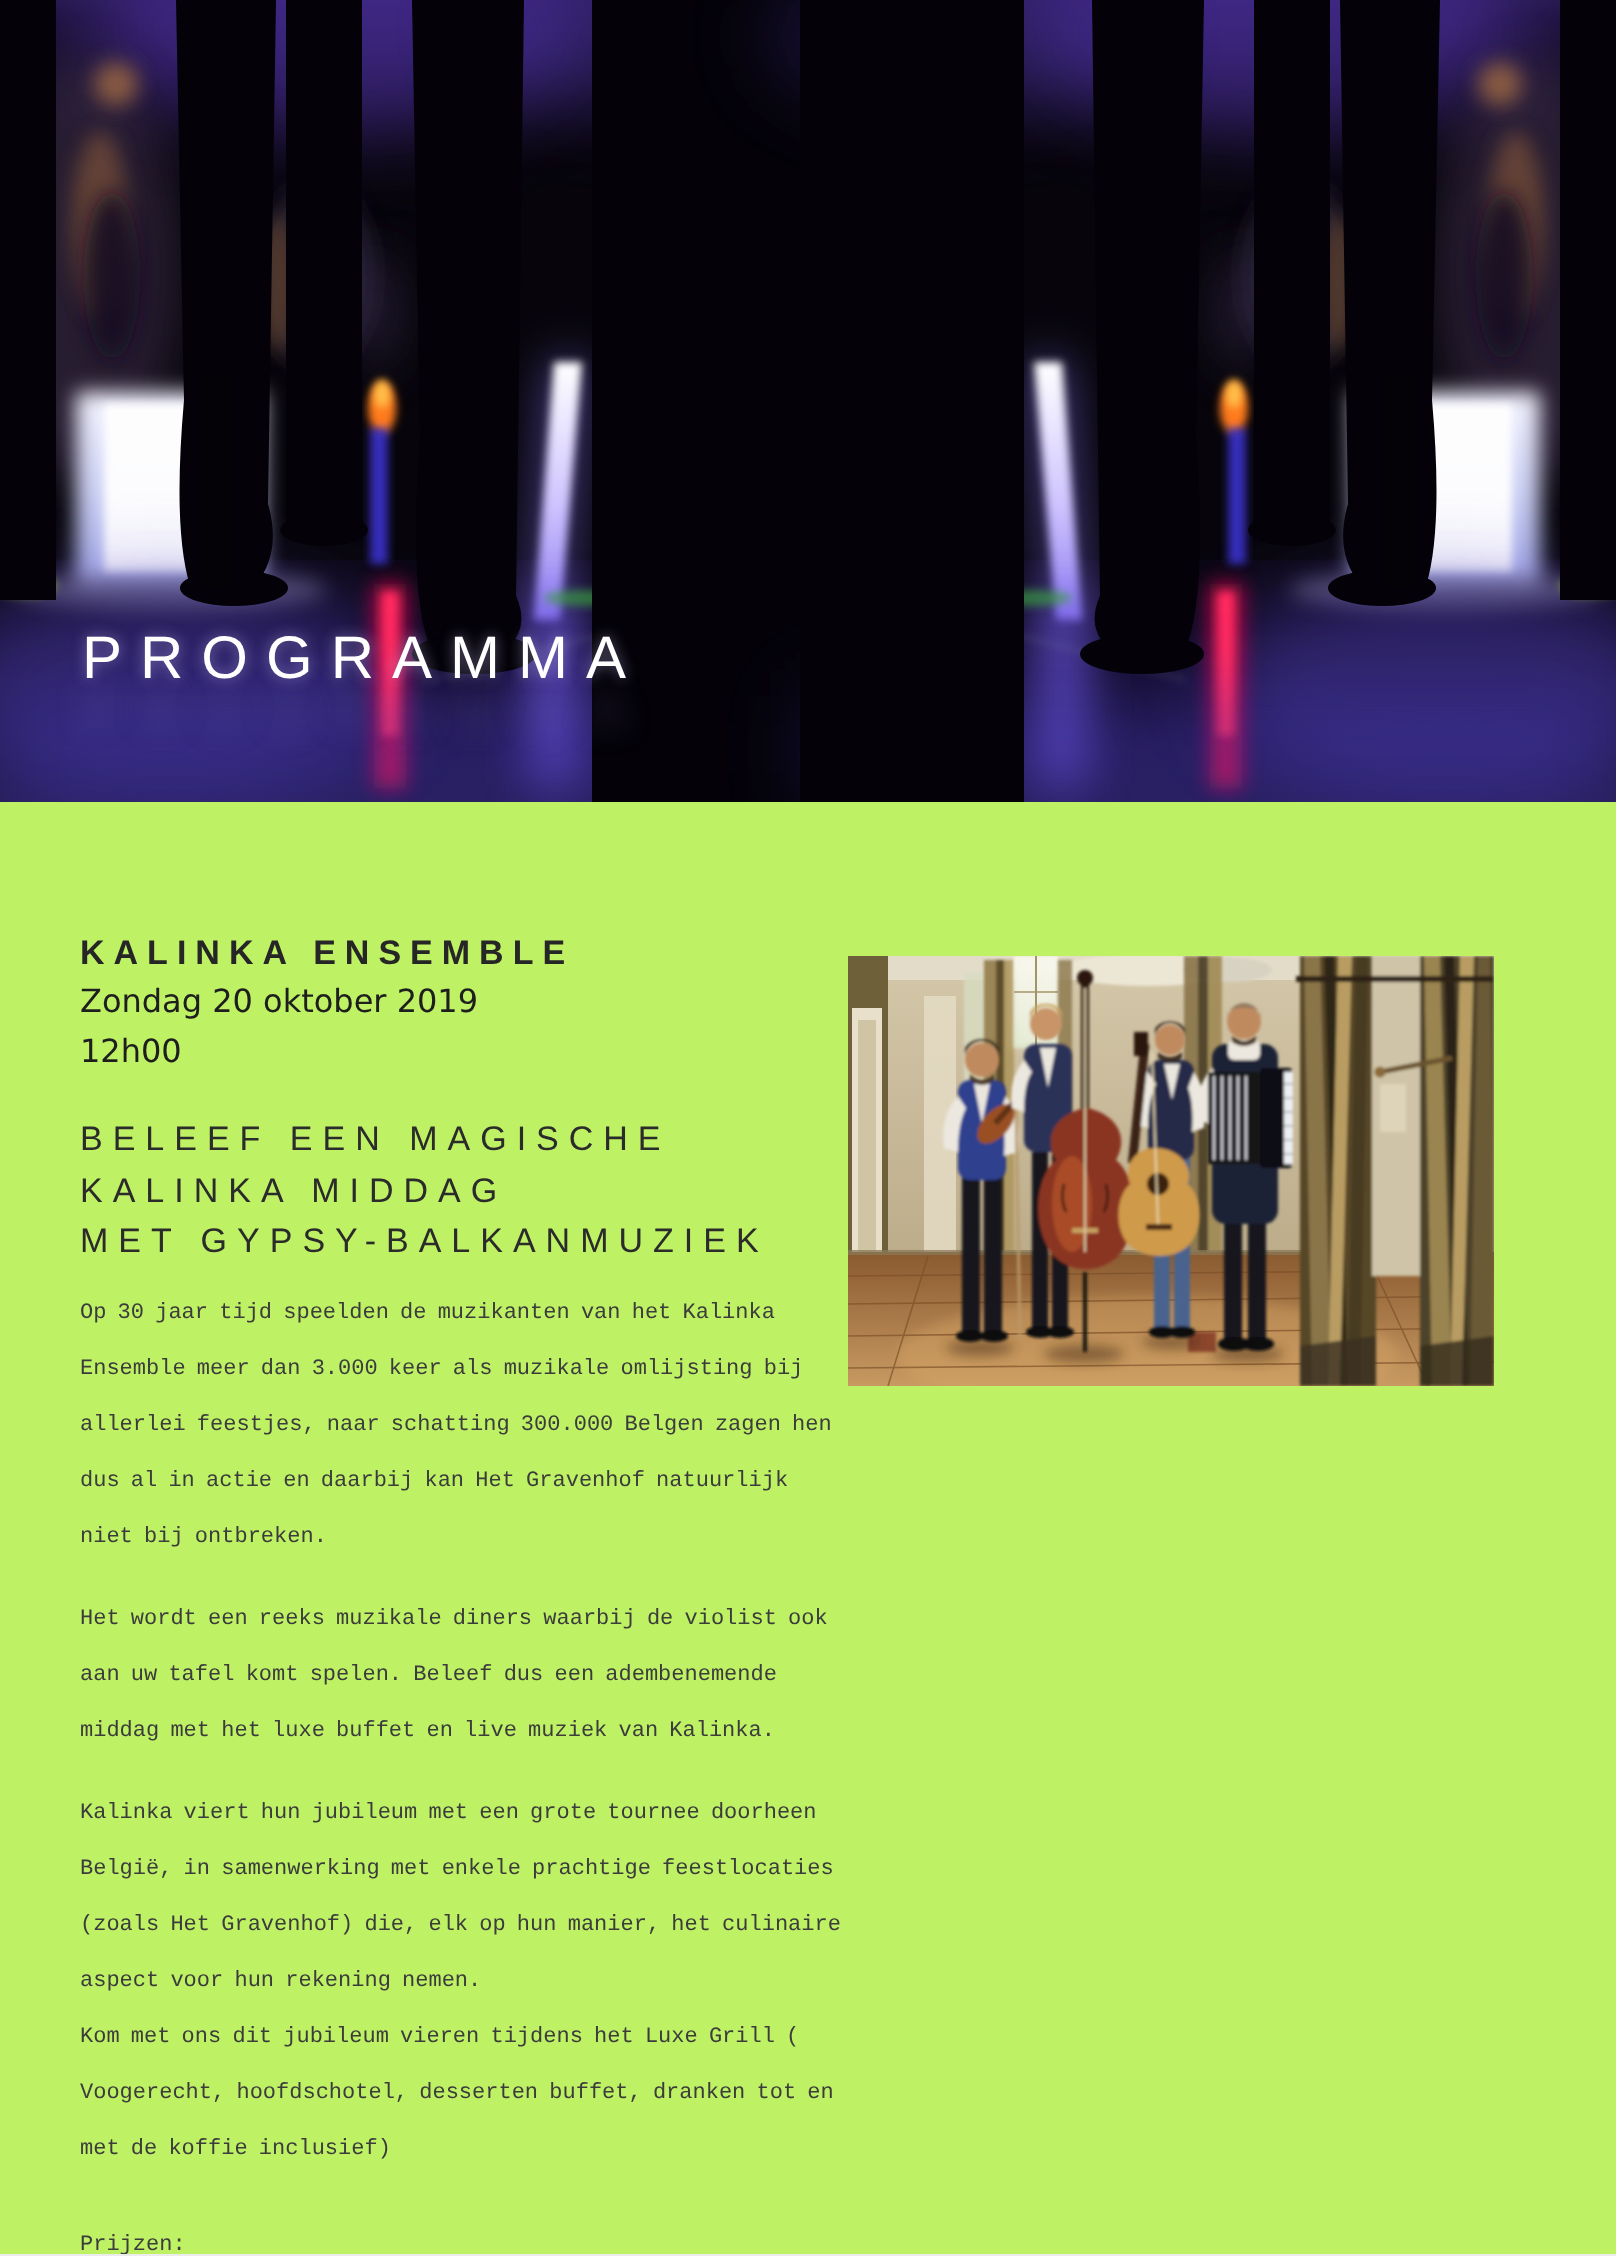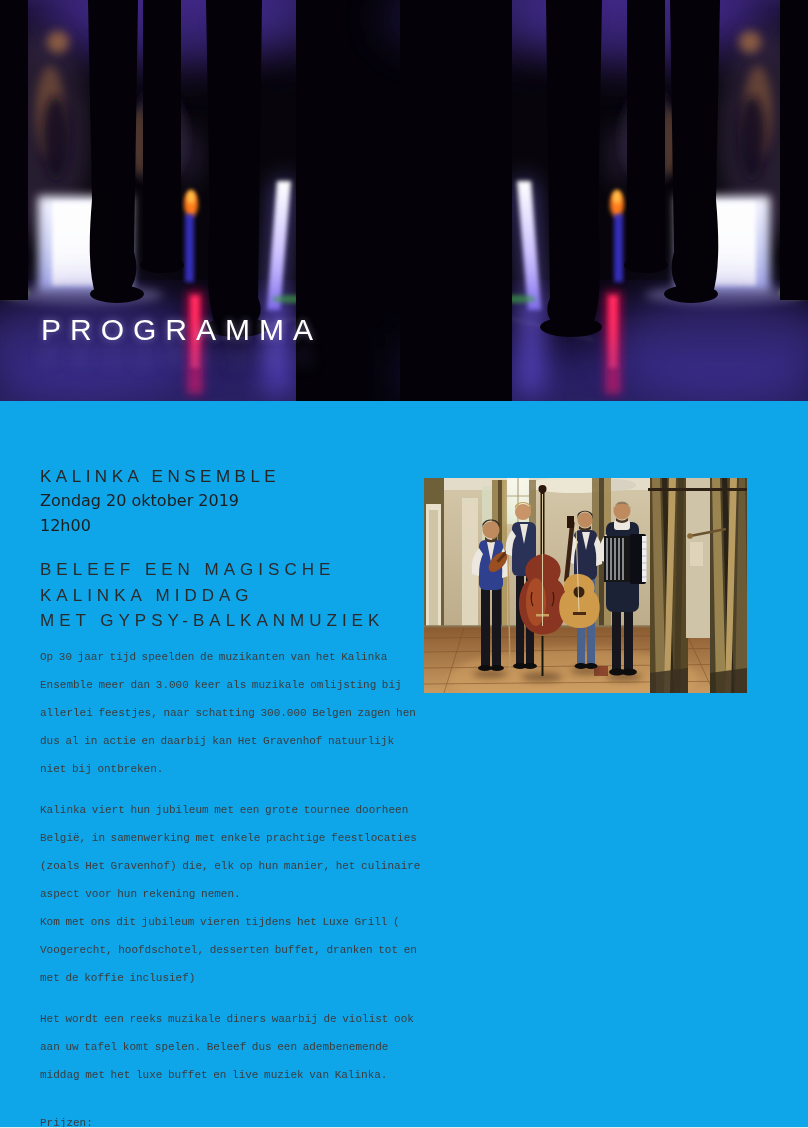--- a/index.html
+++ b/index.html
@@ -1,28 +1,28 @@
 <!DOCTYPE html>
 <html><head>
 <meta charset="utf-8">
 <style>
   html,body{margin:0;padding:0;background:#ffffff;}
-  .page{position:relative;width:808px;height:1128px;background:#0ea5e9;overflow:hidden;
+  .page{position:relative;width:808px;height:1128px;background:#bef264;overflow:hidden;
         font-family:"Liberation Sans",sans-serif;}
 
   
   .hero{position:absolute;left:0;top:0;width:808px;height:401px;background:#07050b;overflow:hidden;}
   .hero svg{display:block;width:808px;height:401px;}
   .hero-title{position:absolute;left:41px;top:313px;margin:0;
       font-size:30px;font-weight:400;letter-spacing:9px;color:#ffffff;line-height:34px;
       text-shadow:0 0 7px rgba(210,200,255,.5),0 26px 16px rgba(140,130,220,.28);}
 
   
   .content{position:absolute;left:40px;top:466px;width:384px;}
-  .article-title{margin:0;font-size:17px;font-weight:400;letter-spacing:4.5px;
+  .article-title{margin:0;font-size:17px;font-weight:700;letter-spacing:4.5px;
       color:#262626;line-height:22px;white-space:nowrap;}
   .datetime{margin:0 0 0 0;font-family:"DejaVu Sans",sans-serif;font-size:16px;
       line-height:25px;color:#1e1e1e;white-space:pre-line;}
   .subtitle{margin:19px 0 0 0;font-size:17px;font-weight:400;letter-spacing:5px;
       color:#2b2b2b;line-height:25.5px;white-space:pre-line;}
   .body-text{margin-top:9px;font-family:Liberation Mono, monospace;font-size:11px;
       line-height:28px;color:#3c3c3c;word-spacing:-1px;}
   .body-text p{margin:0 0 13px 0;white-space:pre-line;}
   .body-text p.prices{margin-top:20px;margin-bottom:16px;}
 
@@ -130,23 +130,23 @@
 
   <div class="content">
     <h2 class="article-title">KALINKA ENSEMBLE</h2>
     <div class="datetime">Zondag 20 oktober 2019
 12h00</div>
     <h3 class="subtitle">BELEEF EEN MAGISCHE
 KALINKA MIDDAG
 MET GYPSY-BALKANMUZIEK</h3>
     <div class="body-text">
       <p>Op 30 jaar tijd speelden de muzikanten van het Kalinka Ensemble meer dan 3.000 keer als muzikale omlijsting bij allerlei feestjes, naar schatting 300.000 Belgen zagen hen dus al in actie en daarbij kan Het Gravenhof natuurlijk niet bij ontbreken.</p>
+      <p>Het wordt een reeks muzikale diners waarbij de violist ook aan uw tafel komt spelen. Beleef dus een adembenemende middag met het luxe buffet en live muziek van Kalinka.</p>
       <p>Kalinka viert hun jubileum met een grote tournee doorheen België, in samenwerking met enkele prachtige feestlocaties (zoals Het Gravenhof) die, elk op hun manier, het culinaire aspect voor hun rekening nemen.
 Kom met ons dit jubileum vieren tijdens het Luxe Grill ( Voogerecht, hoofdschotel, desserten buffet, dranken tot en met de koffie inclusief)</p>
-      <p>Het wordt een reeks muzikale diners waarbij de violist ook aan uw tafel komt spelen. Beleef dus een adembenemende middag met het luxe buffet en live muziek van Kalinka.</p>
       <p class="prices">Prijzen:
 69,00 euro per persoon. (vanaf 12 jaar)
 29,00 euro kinderen van 3-6 jaar
 39,00 euro kinderen van 7-15 jaar</p>
     </div>
   </div>
 
   <div class="band-photo">
     <svg viewBox="0 0 323 215" xmlns="http://www.w3.org/2000/svg" preserveAspectRatio="none">
       <defs>

